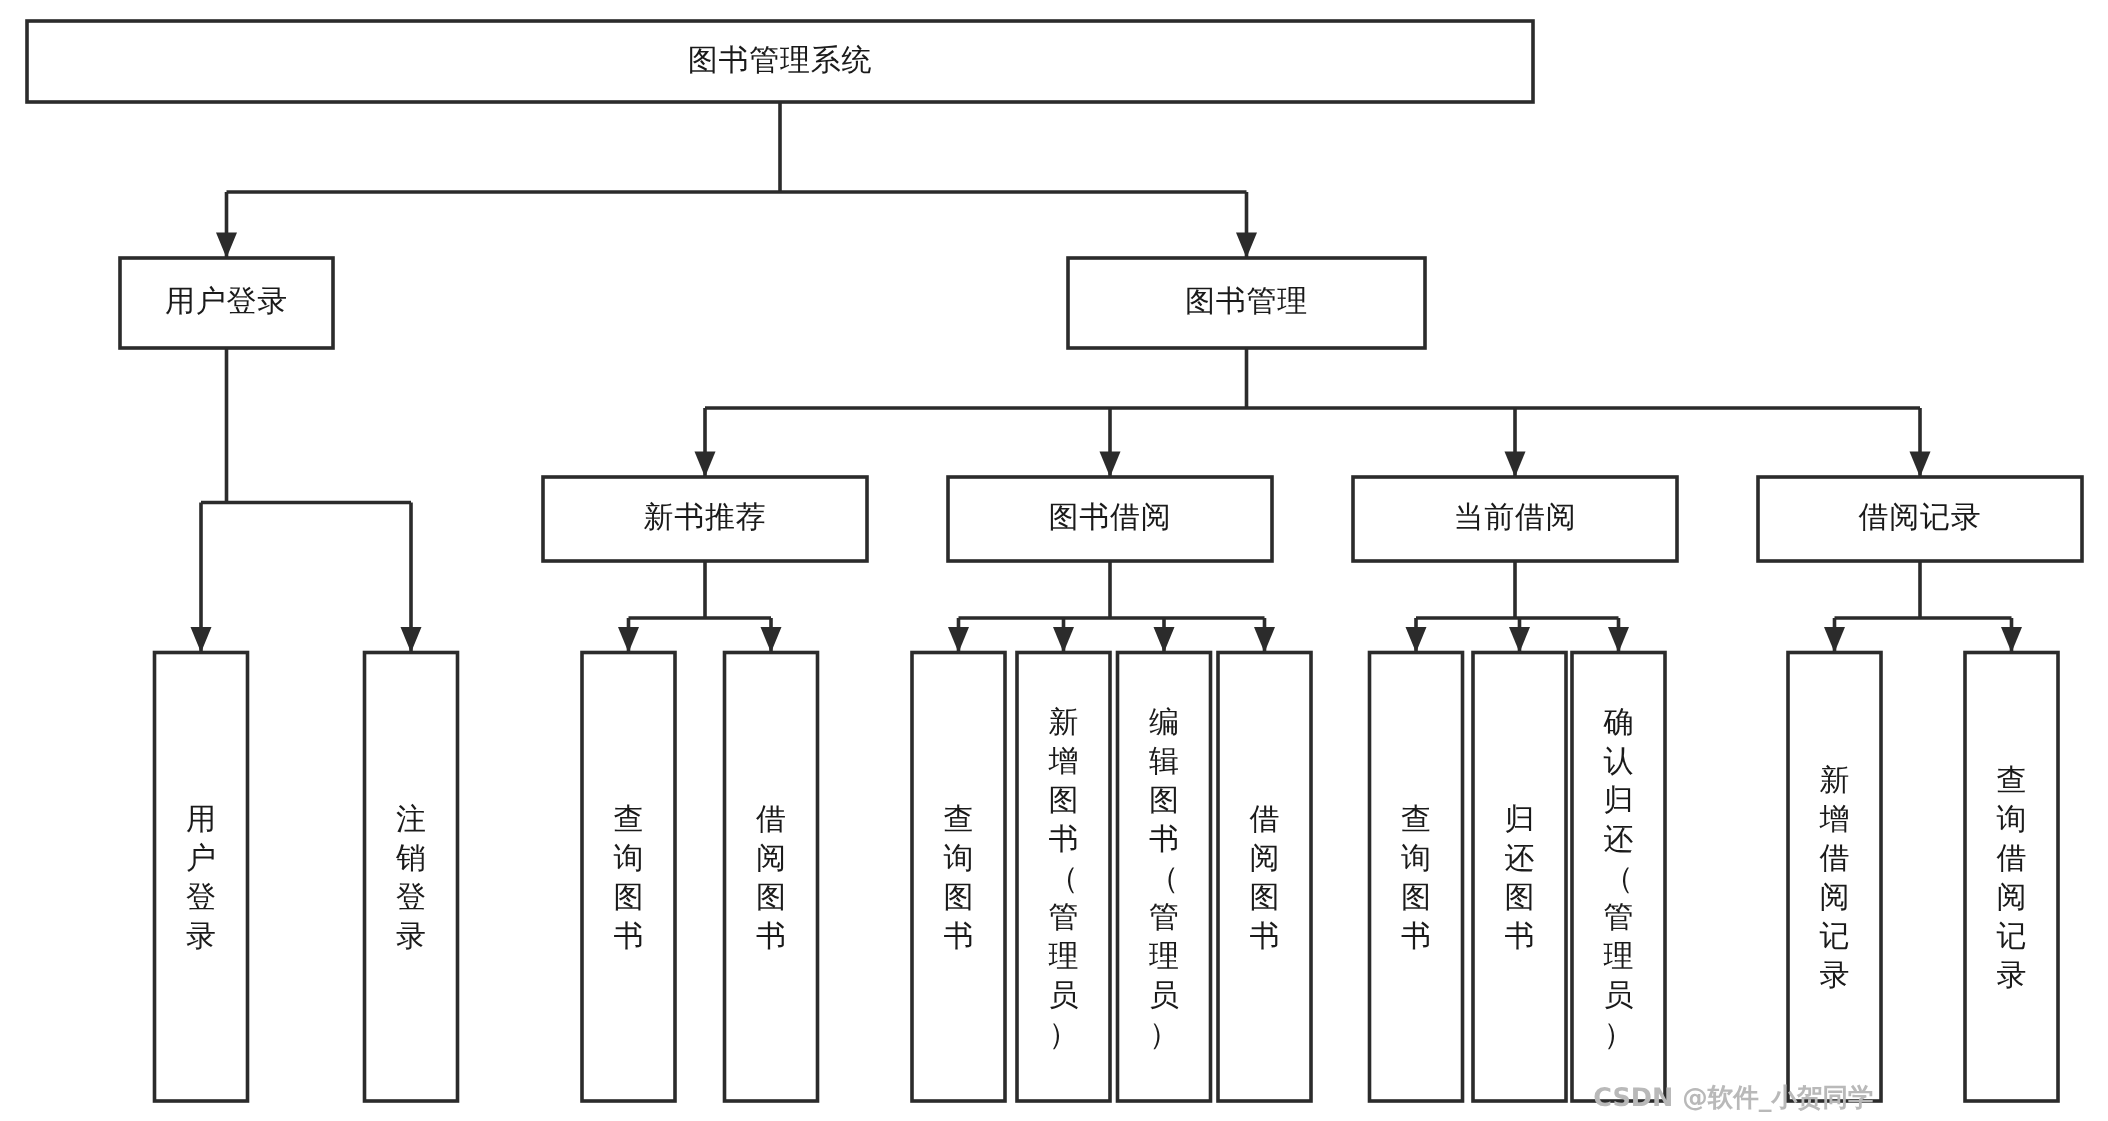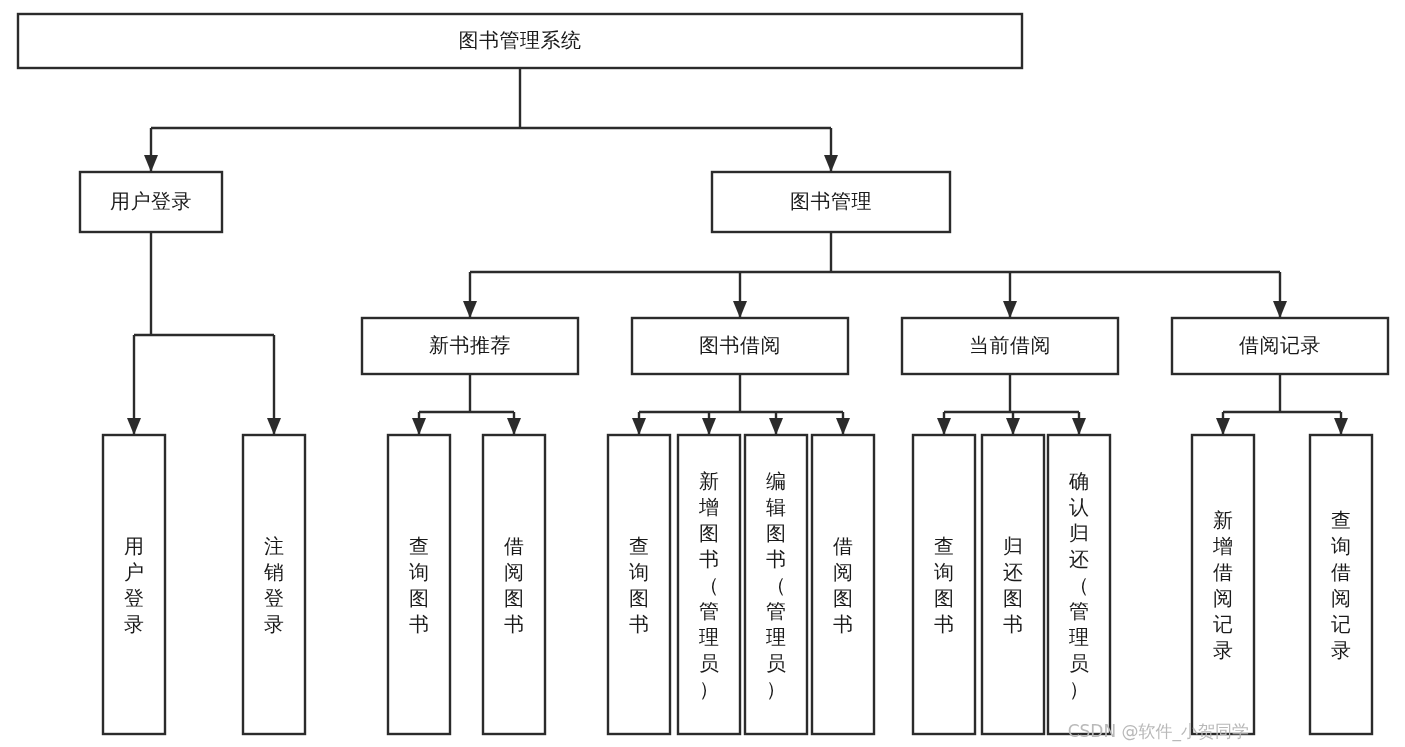--- a/index.html
+++ b/index.html
@@ -60,20 +60,21 @@
   }
   .watermark {
     position: absolute;
     right: 8px;
     bottom: 4px;
     font-family: "DejaVu Sans", "Liberation Sans", sans-serif;
     font-size: 17px;
     color: #b9b9b9;
     white-space: nowrap;
     user-select: none;
+    font-weight: bold;
   }
 </style>
 </head>
 <body>
 
 <div id="diagram-root">
 
   <svg id="tree-svg" viewBox="0 0 1405 747" xmlns="http://www.w3.org/2000/svg">
     <g id="connector-layer">
         <path d="M 520 68 L 520 128" class="connector"></path>

